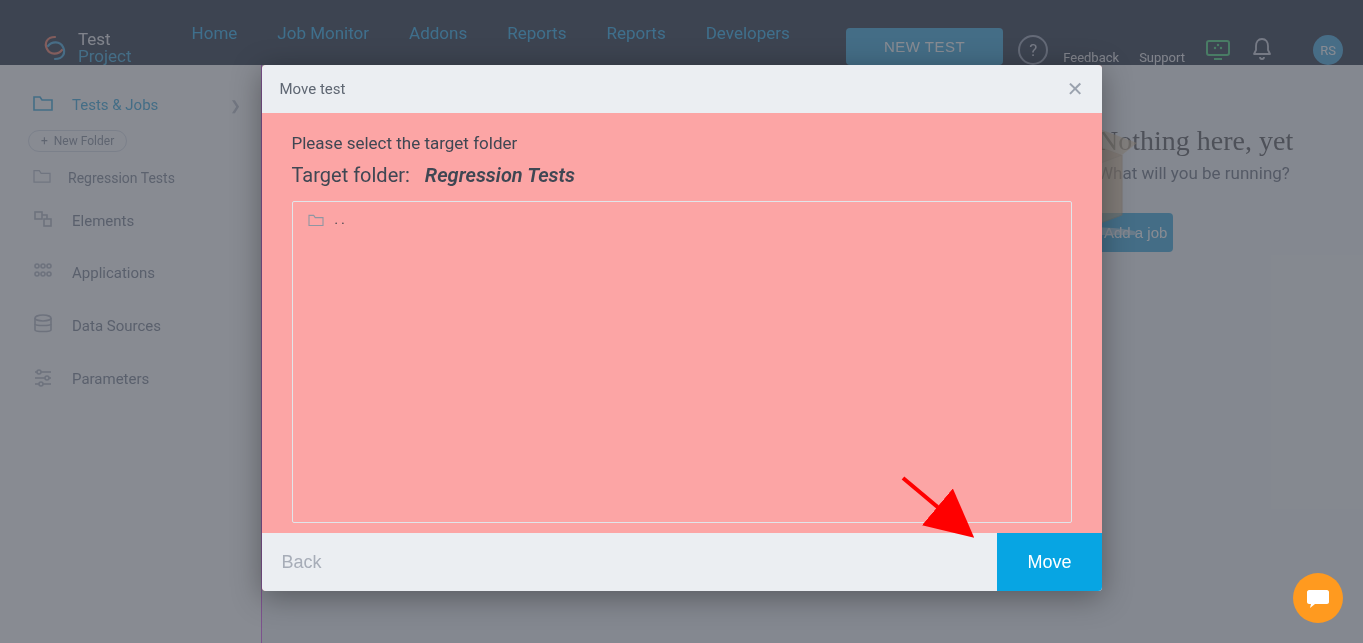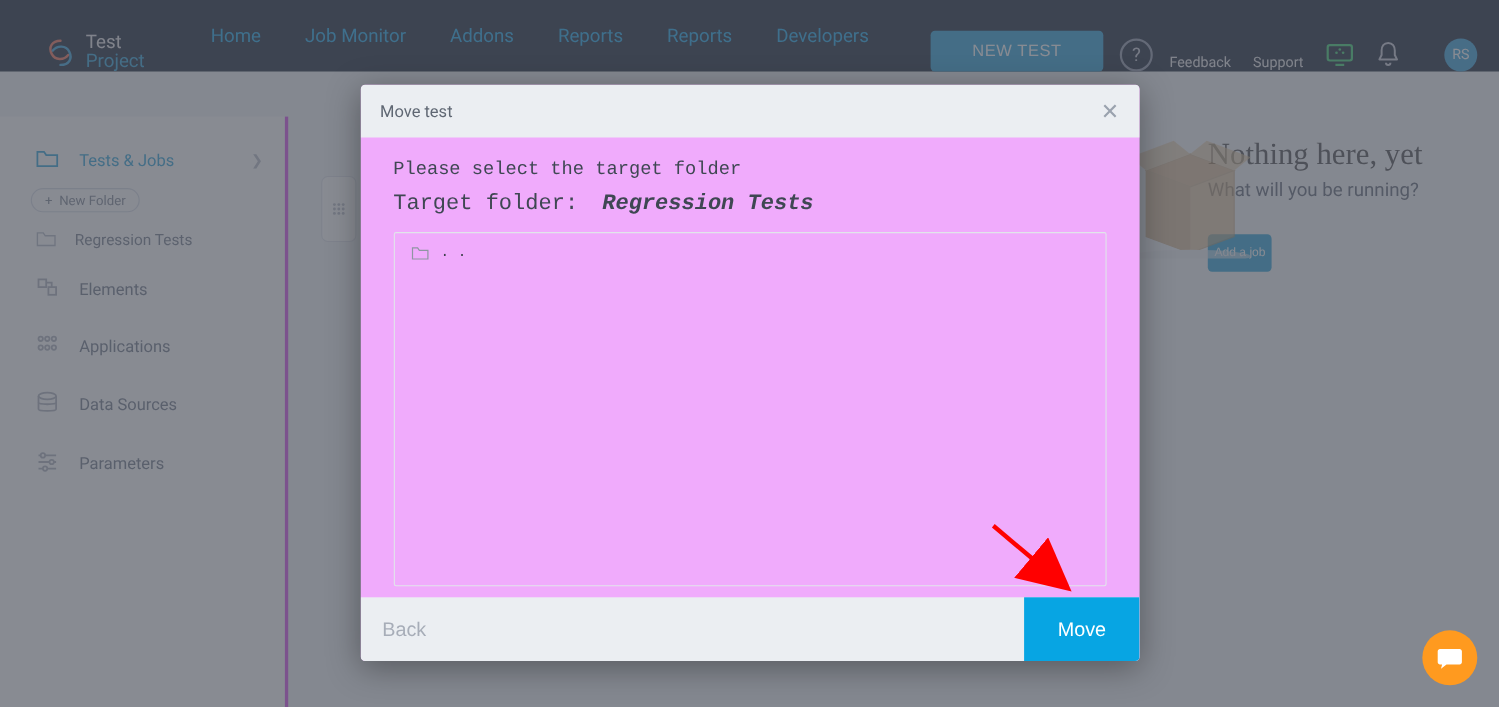--- a/index.html
+++ b/index.html
@@ -67,23 +67,22 @@
     background: #2b9ed8; color: #fff; display:flex; align-items:center; justify-content:center;
     font-size: 13px; margin-right: 20px; margin-left: 20px;
   }
   .main {
     display: flex;
     height: calc(100% - 65px);
   }
   .sidebar {
     width: 262px;
     background: #fff;
-    border-right: 3px solid #d946ef;
+    border-right: 1px solid #d946ef;
     padding-top: 15px;
-    margin-top: 41px;
   }
   .sb-item {
     display: flex;
     align-items: center;
     padding: 14px 20px 14px 32px;
     color: #6a7382;
     font-size: 15px;
     cursor: pointer;
     gap: 18px;
     position: relative;
@@ -128,50 +127,50 @@
   .right-panel {
     margin-left: auto;
     padding: 60px 22px 0 0;
     text-align: left;
     width: 265px;
   }
   .rp-title { color: #404040; font-size: 28px; font-weight: 400; margin-bottom: 6px; font-family: Liberation Serif, serif; }
   .rp-sub { color: #565e6c; font-size: 17px; margin-bottom: 30px; }
   .add-job-btn {
     background: #1f9fd6; color: #fff; border: none;
-    padding: 11px 6px; font-size: 11px; border-radius: 4px; cursor: pointer;
+    padding: 11px 6px; font-size: 15px; border-radius: 4px; cursor: pointer;
   }
   .box-illustration {
     position: absolute;
     left: 760px; top: 40px;
     width: 120px; height: 130px; opacity: 0.6;
   }
   .overlay {
     position: absolute; inset: 0;
     background: rgba(60,65,75,0.45);
     display: flex; align-items: flex-start; justify-content: center;
     z-index: 10;
     padding-top: 65px;
   }
   .modal {
-    width: 708px;
-    background: #f0abfc;
+    width: 840px;
+    background: #fca5a5;
     border-radius: 4px;
     box-shadow: 0 6px 30px rgba(0,0,0,0.35);
     overflow: hidden;
-    margin-top: 12px;
+    margin-top: 0px;
   }
   .modal-header {
     background: #ebeef2;
     padding: 12px 18px;
     display: flex; align-items: center; justify-content: space-between;
     color: #5f6773; font-size: 15px;
   }
   .modal-close { color: #9aa2ae; font-size: 20px; cursor: pointer; }
-  .modal-body { padding: 20px 30px 10px 30px; font-family: Liberation Mono, monospace; }
+  .modal-body { padding: 20px 30px 10px 30px; }
   .mb-line1 { color: #3f4753; font-size: 17px; margin-bottom: 10px; }
   .mb-line2 { color: #3f4753; font-size: 20px; margin-bottom: 14px; }
   .mb-line2 .tf-label { }
   .mb-line2 .tf-value { font-style: italic; font-weight: 600; margin-left: 10px; }
   .folder-box {
     border: 1px solid #e1e5ea;
     border-radius: 2px;
     height: 322px;
     padding: 10px 14px;
   }

